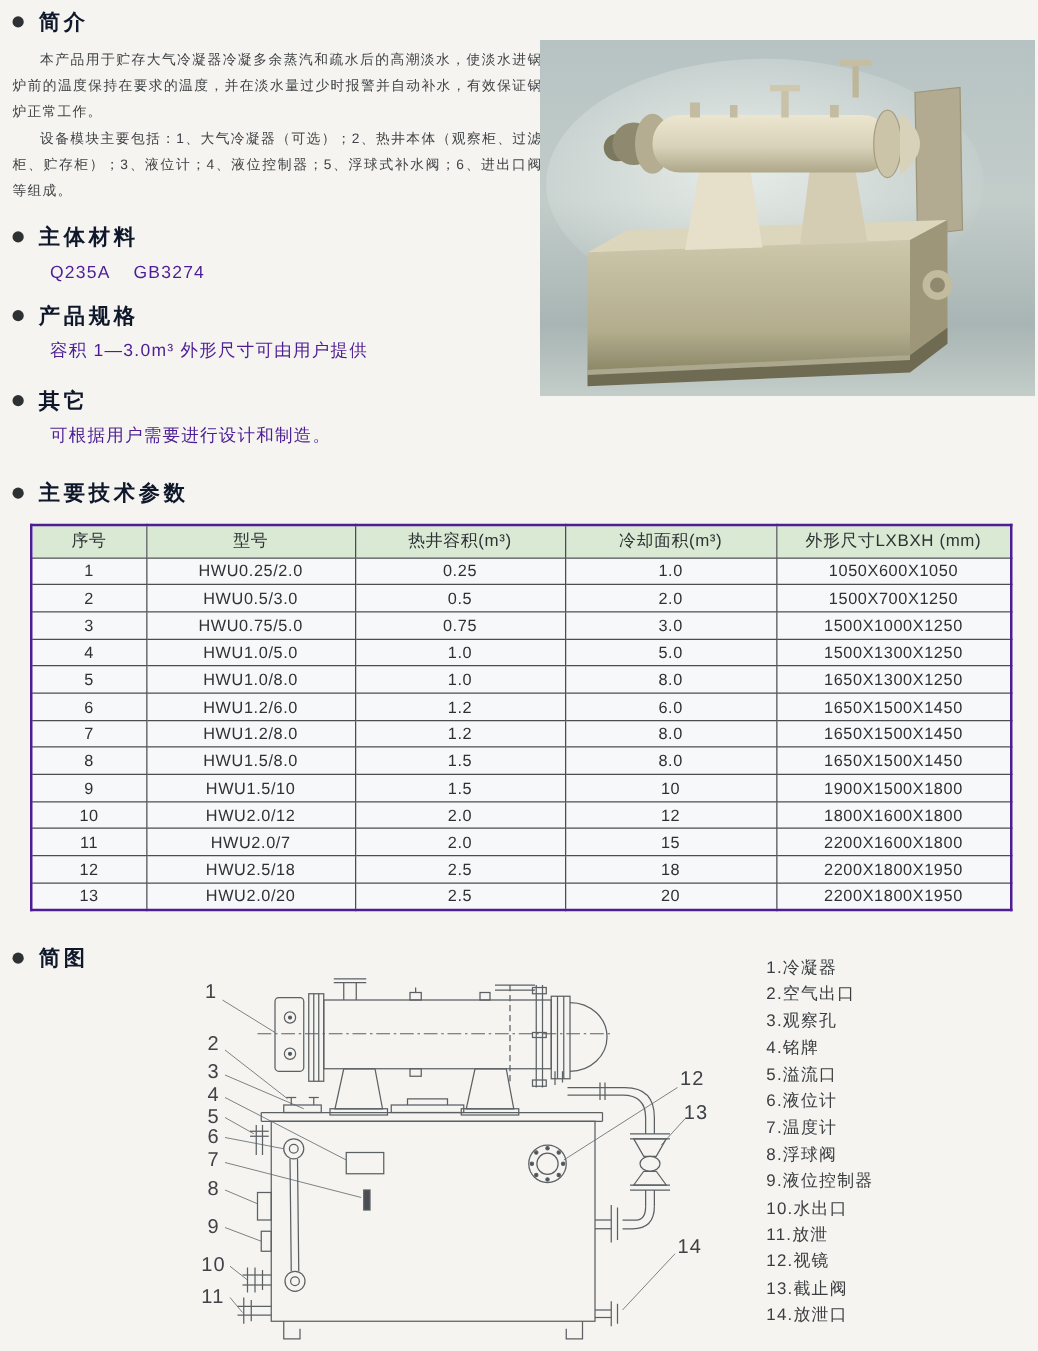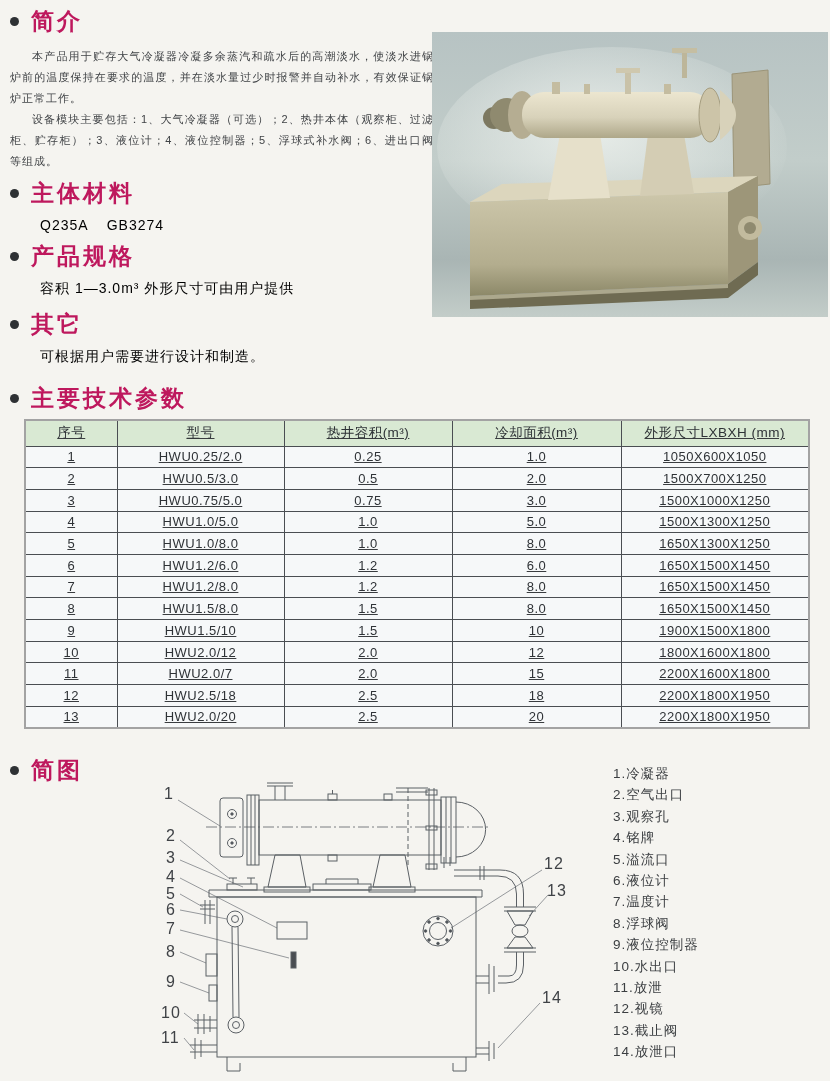--- a/index.html
+++ b/index.html
@@ -10,42 +10,42 @@
   html,body{width:830px;}
   body{
     position:relative;width:830px;height:1081px;overflow:hidden;
     background:var(--page-bg);
     font-family:"Liberation Sans","DejaVu Sans",sans-serif;
     color:var(--ink);
   }
   .abs{position:absolute;}
   .sec-head{display:flex;align-items:center;gap:12px;}
   .bullet{width:9px;height:9px;border-radius:50%;background:#2e3134;flex:0 0 auto;}
-  .sec-head h2{font-size:23px;font-weight:bold;letter-spacing:3px;color:#be185d;}
+  .sec-head h2{font-size:17px;font-weight:bold;letter-spacing:3px;color:#0f172a;}
   .body-text{
     width:424px;font-size:11px;line-height:21px;letter-spacing:1px;
     text-align:justify;color:#404346;
   }
   .body-text p{text-indent:2em;}
-  .sub-line{font-size:14px;letter-spacing:1px;color:#000000;padding-left:30px;}
+  .sub-line{font-size:14px;letter-spacing:1px;color:#4c1d95;padding-left:30px;}
   .material-line{word-spacing:14px;}
 
   
   .photo{left:432px;top:32px;width:396px;height:285px;}
   .photo svg{display:block;}
 
   
   .params-table{left:24px;top:419px;width:784px;border-collapse:collapse;table-layout:fixed;
     background:#fcfdfd;}
   .params-table th,.params-table td{
     border:1px solid var(--line);text-align:center;vertical-align:middle;
     font-size:13px;color:#2e3236;letter-spacing:.5px;overflow:hidden;white-space:nowrap;}
   .params-table th{height:26px;background:var(--header-green);font-weight:normal;font-size:13.5px;}
   .params-table td{height:21.7px;background:var(--row-bg);}
-  .params-table{border:2px solid #a3a3a3;text-decoration:underline;}
+  .params-table{border:2px solid #4c1d95;}
 
   
   .diagram{left:148px;top:782px;width:460px;height:298px;}
   .diagram svg{position:absolute;left:0;top:0;}
   .callout{
     position:absolute;font-size:16px;color:#3f4246;letter-spacing:1px;line-height:1;
   }
   .legend{left:593px;top:763px;width:225px;margin-left:20px;}
   .legend-item{font-size:13.5px;line-height:21.4px;letter-spacing:1px;color:#3b3e41;}
 

